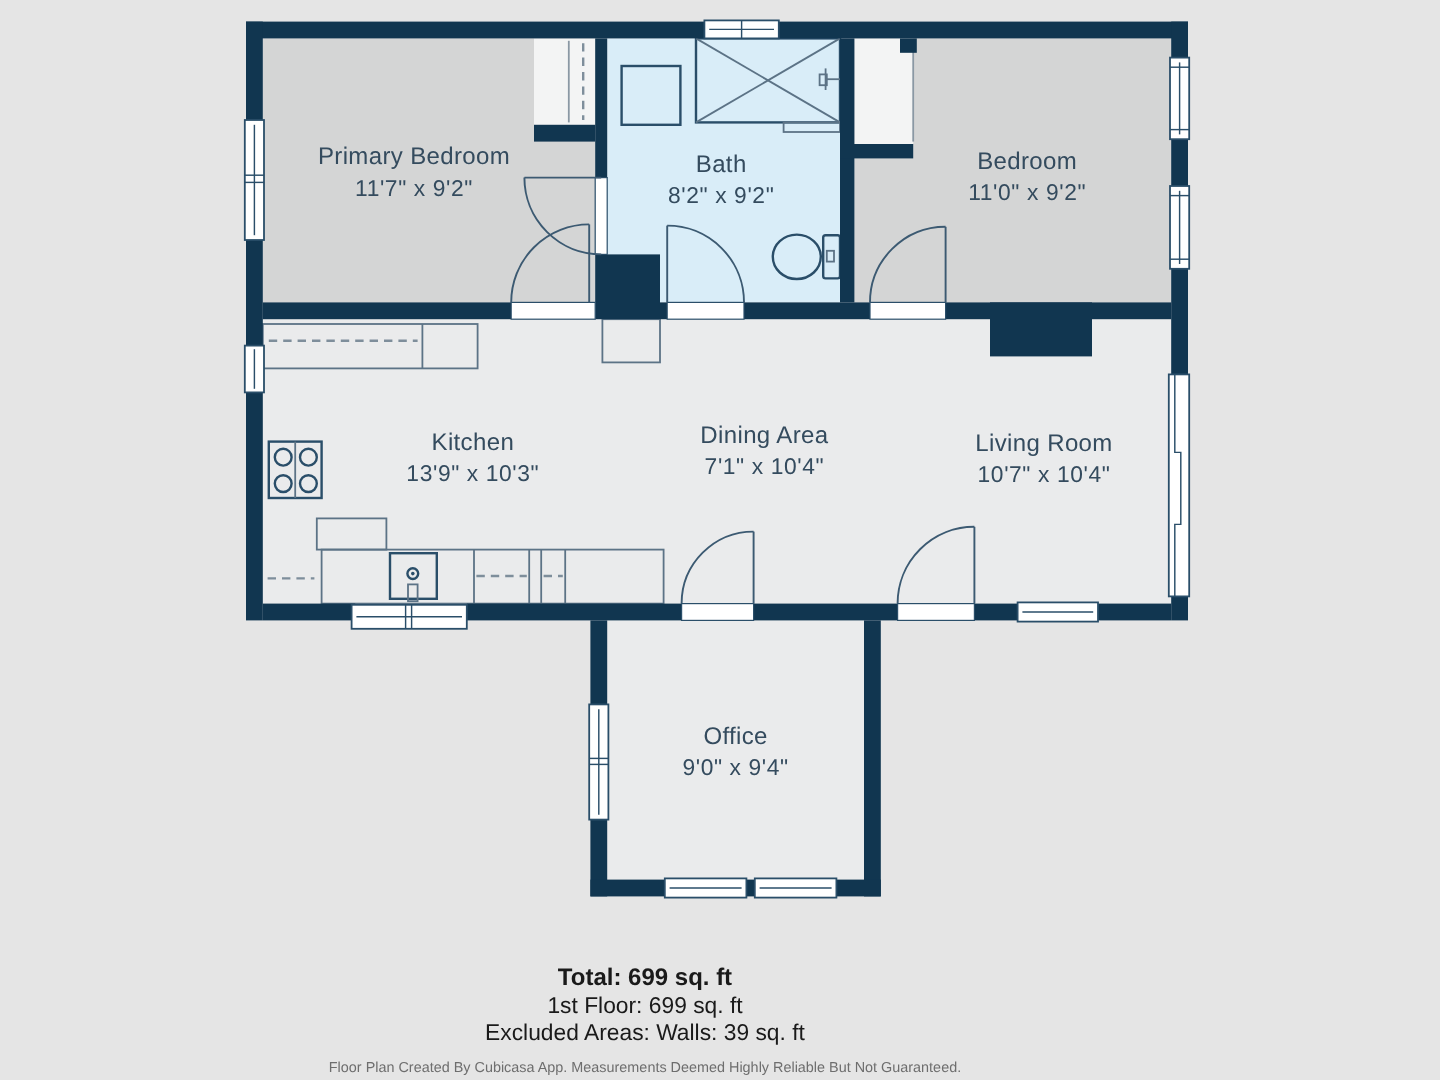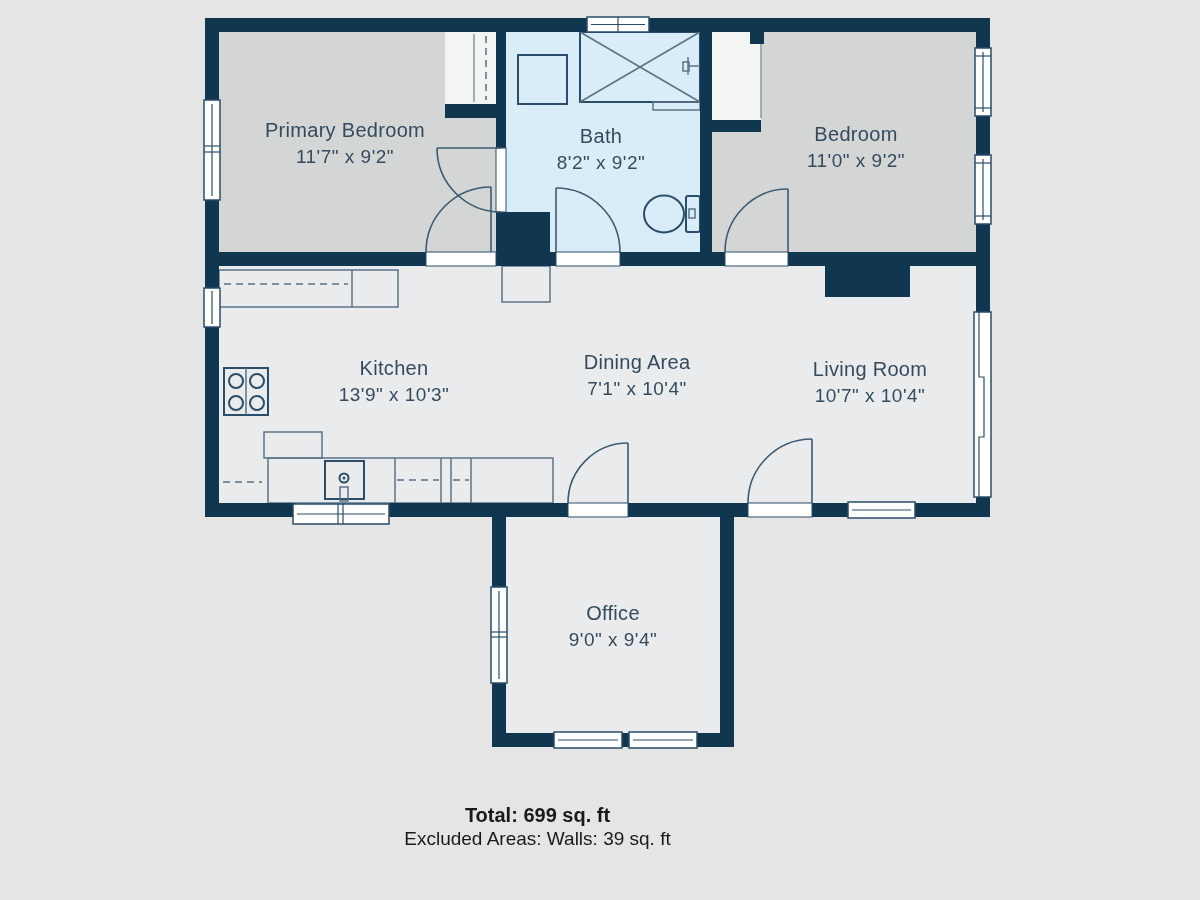--- a/index.html
+++ b/index.html
@@ -229,15 +229,17 @@
     <text class="lbl" x="870" y="376">Living Room</text>
     <text class="dim" x="870" y="402">10'7" x 10'4"</text>
 
     <text class="lbl" x="613" y="620">Office</text>
     <text class="dim" x="613" y="646">9'0" x 9'4"</text>
   </g>
 </svg>
 
   <div class="summary">
     <div class="t">Total: 699 sq. ft</div>
+    <div class="l">1st Floor: 699 sq. ft</div>
     <div class="l">Excluded Areas: Walls: 39 sq. ft</div>
+    <div class="d">Floor Plan Created By Cubicasa App. Measurements Deemed Highly Reliable But Not Guaranteed.</div>
   </div>
 </div>
 
 </body></html>

